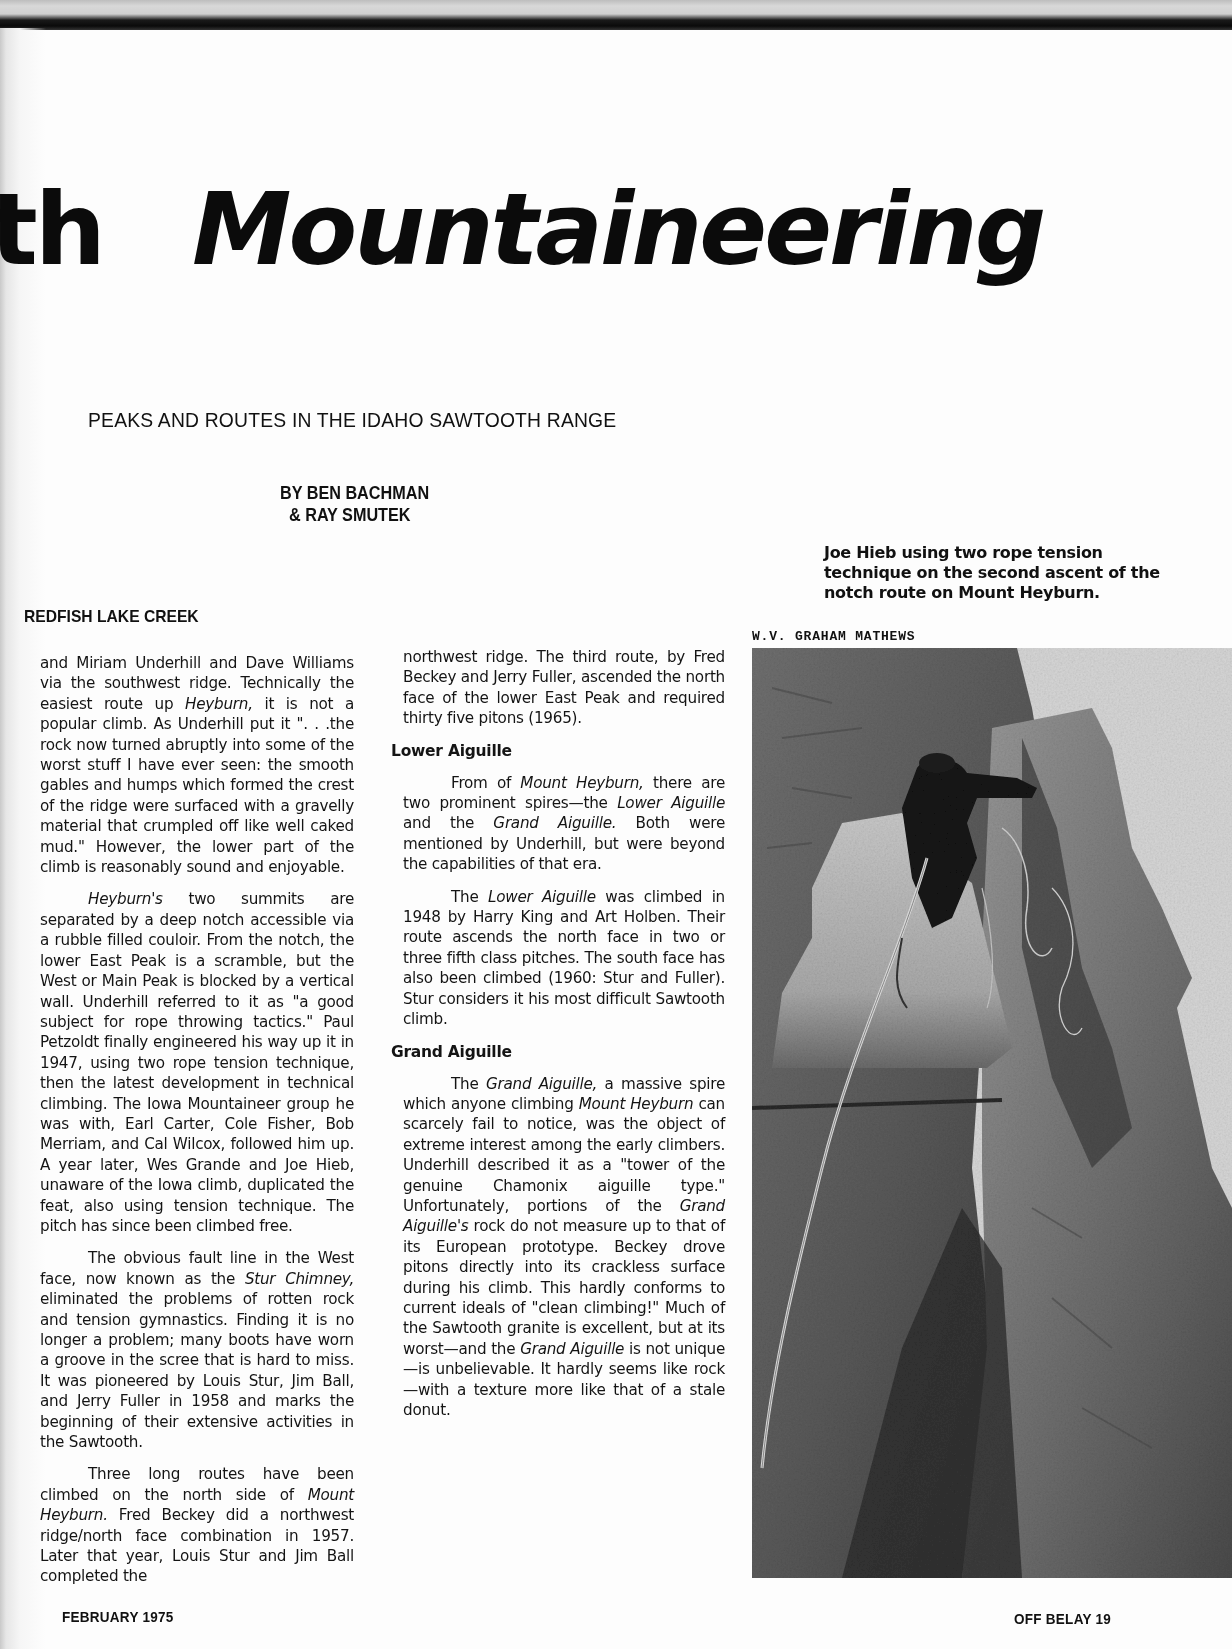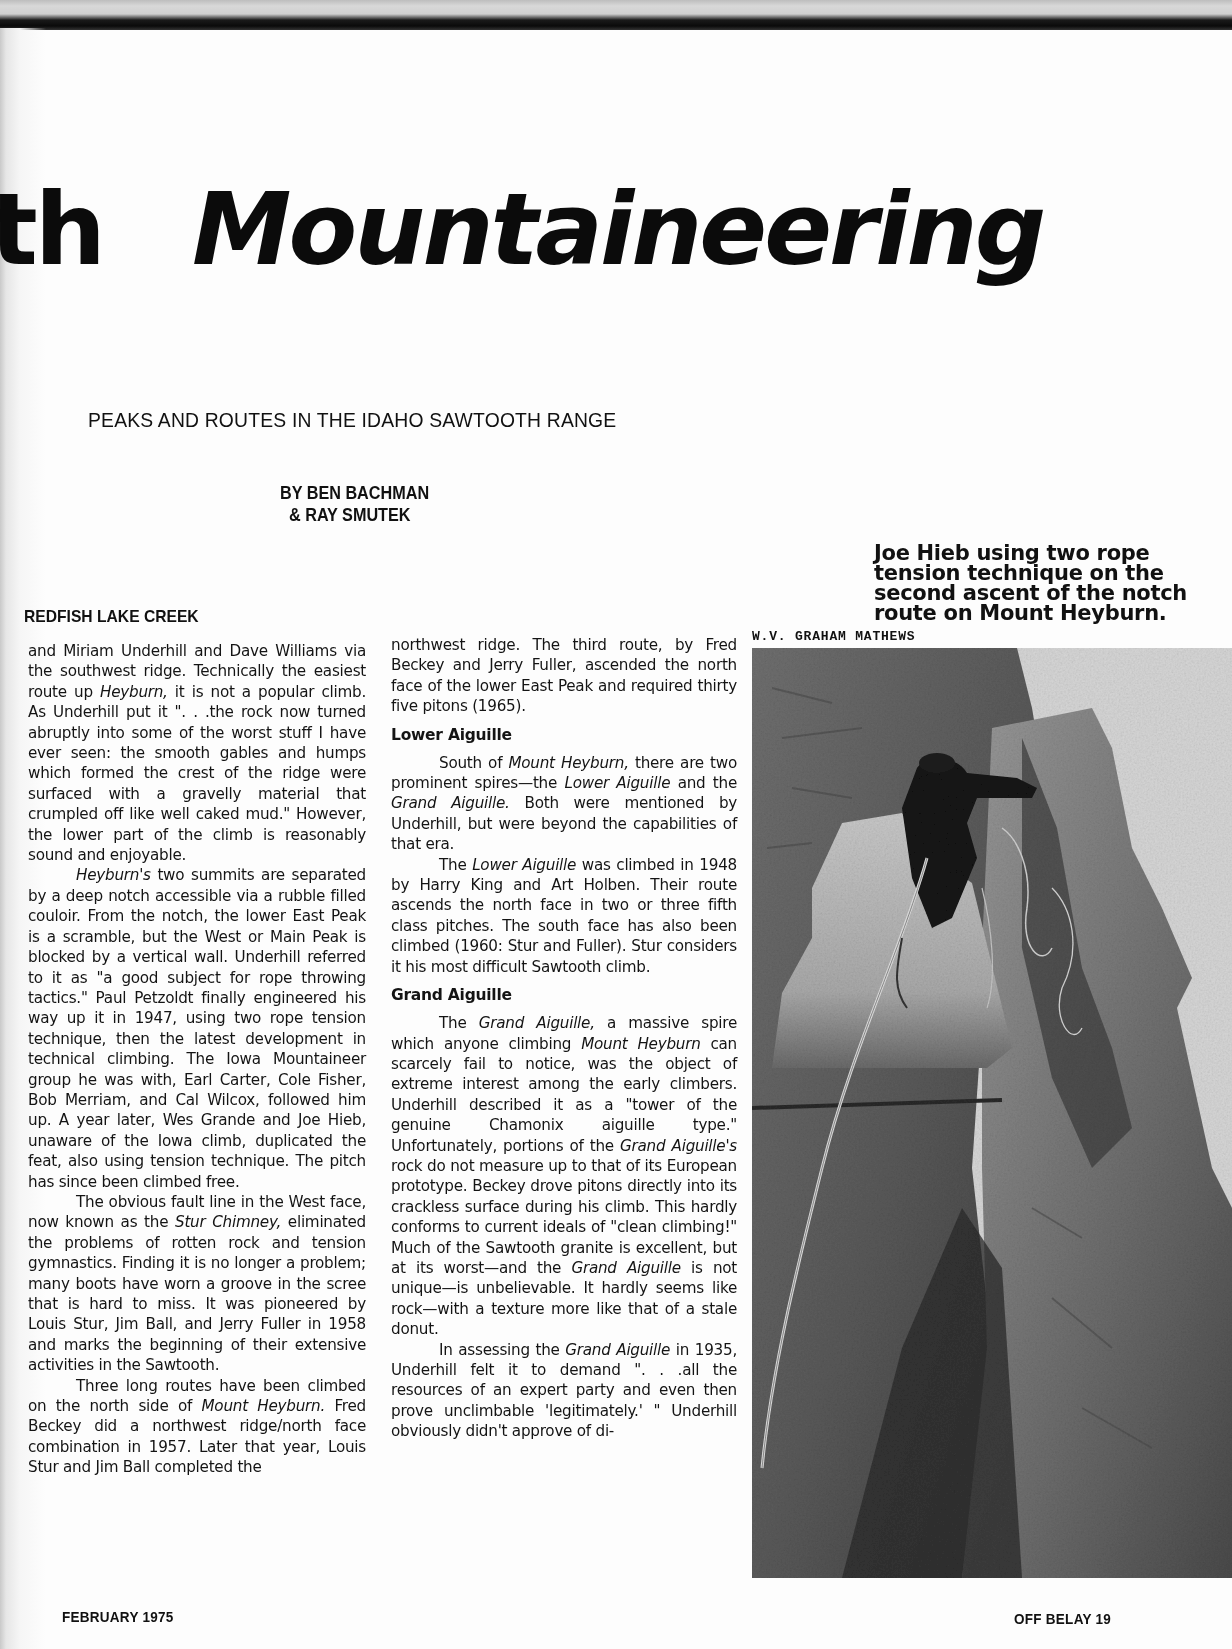--- a/index.html
+++ b/index.html
@@ -27,40 +27,40 @@
       position: absolute; left: 88px; top: 408px; font-size: 21px; letter-spacing: 0.2px;
       font-family: "Liberation Sans", sans-serif; transform: scaleX(0.92); transform-origin: left;
     }
     .byline {
       position: absolute; left: 280px; top: 482px; font-size: 18px; line-height: 22px; font-weight: bold;
       font-family: "Liberation Sans", sans-serif; transform: scaleX(0.9); transform-origin: left;
     }
     .byline .b2 { display: block; padding-left: 10px; }
 
     .caption {
-      position: absolute; left: 874px; top: 543px; width: 340px; font-size: 21px; line-height: 20px;
+      position: absolute; left: 824px; top: 543px; width: 340px; font-size: 16px; line-height: 20px;
       font-weight: bold; font-family: "DejaVu Sans", sans-serif; letter-spacing: -0.3px;
     }
     .credit {
       position: absolute; left: 752px; top: 629px; font-size: 13px; font-weight: bold; letter-spacing: 0.8px;
       font-family: Liberation Mono, monospace;
     }
 
     .section-head {
       position: absolute; left: 24px; top: 607px; font-size: 17px; font-weight: bold;
       font-family: "Liberation Sans", sans-serif; transform: scaleX(0.92); transform-origin: left;
     }
 
     .col {
       position: absolute; font-family: "DejaVu Sans", sans-serif; font-size: 15.2px; line-height: 20.4px;
       text-align: justify; letter-spacing: -0.25px; color: #141414;
     }
     .col1 { left: 28px; top: 641px; width: 338px; }
     .col2 { left: 391px; top: 635px; width: 346px; }
-    .col p { margin: 0; text-indent: 0; }
+    .col p { margin: 12px; text-indent: 0; }
     .col p.ind { text-indent: 48px; }
     .col h4 {
       font-size: 15.5px; font-weight: bold; margin: 8px 0 8px 0; line-height: 20px; text-align: left;
     }
     .col em { font-style: italic; }
 
     .photo {
       position: absolute; left: 752px; top: 648px; width: 480px; height: 930px; overflow: hidden;
       background: #8a8a8a;
     }
@@ -101,25 +101,24 @@
 <div class="col col1">
   <p><span>and Miriam Underhill and Dave Williams via the southwest ridge. Technically the easiest route up </span><em>Heyburn,</em><span> it is not a popular climb. As Underhill put it ". . .the rock now turned abruptly into some of the worst stuff I have ever seen: the smooth gables and humps which formed the crest of the ridge were surfaced with a gravelly material that crumpled off like well caked mud." However, the lower part of the climb is reasonably sound and enjoyable.</span></p>
   <p class="ind"><em>Heyburn's</em><span> two summits are separated by a deep notch accessible via a rubble filled couloir. From the notch, the lower East Peak is a scramble, but the West or Main Peak is blocked by a vertical wall. Underhill referred to it as "a good subject for rope throwing tactics." Paul Petzoldt finally engineered his way up it in 1947, using two rope tension technique, then the latest development in technical climbing. The Iowa Mountaineer group he was with, Earl Carter, Cole Fisher, Bob Merriam, and Cal Wilcox, followed him up. A year later, Wes Grande and Joe Hieb, unaware of the Iowa climb, duplicated the feat, also using tension technique. The pitch has since been climbed free.</span></p>
   <p class="ind"><span>The obvious fault line in the West face, now known as the </span><em>Stur Chimney,</em><span> eliminated the problems of rotten rock and tension gymnastics. Finding it is no longer a problem; many boots have worn a groove in the scree that is hard to miss. It was pioneered by Louis Stur, Jim Ball, and Jerry Fuller in 1958 and marks the beginning of their extensive activities in the Sawtooth.</span></p>
   <p class="ind"><span>Three long routes have been climbed on the north side of </span><em>Mount Heyburn.</em><span> Fred Beckey did a northwest ridge/north face combination in 1957. Later that year, Louis Stur and Jim Ball completed the</span></p>
 </div>
 
 <div class="col col2">
   <p>northwest ridge. The third route, by Fred Beckey and Jerry Fuller, ascended the north face of the lower East Peak and required thirty five pitons (1965).</p>
   <h4>Lower Aiguille</h4>
-  <p class="ind"><span>South of </span><em>Mount Heyburn,</em><span> there are two prominent spires—the </span><em>Lower Aiguille</em><span> and the </span><em>Grand Aiguille.</em><span> Both were mentioned by Underhill, but were beyond the capabilities of that era.</span></p>
+  <p class="ind"><span>From of </span><em>Mount Heyburn,</em><span> there are two prominent spires—the </span><em>Lower Aiguille</em><span> and the </span><em>Grand Aiguille.</em><span> Both were mentioned by Underhill, but were beyond the capabilities of that era.</span></p>
   <p class="ind"><span>The </span><em>Lower Aiguille</em><span> was climbed in 1948 by Harry King and Art Holben. Their route ascends the north face in two or three fifth class pitches. The south face has also been climbed (1960: Stur and Fuller). Stur considers it his most difficult Sawtooth climb.</span></p>
   <h4>Grand Aiguille</h4>
   <p class="ind"><span>The </span><em>Grand Aiguille,</em><span> a massive spire which anyone climbing </span><em>Mount Heyburn</em><span> can scarcely fail to notice, was the object of extreme interest among the early climbers. Underhill described it as a "tower of the genuine Chamonix aiguille type." Unfortunately, portions of the </span><em>Grand Aiguille's</em><span> rock do not measure up to that of its European prototype. Beckey drove pitons directly into its crackless surface during his climb. This hardly conforms to current ideals of "clean climbing!" Much of the Sawtooth granite is excellent, but at its worst—and the </span><em>Grand Aiguille</em><span> is not unique—is unbelievable. It hardly seems like rock—with a texture more like that of a stale donut.</span></p>
-  <p class="ind"><span>In assessing the </span><em>Grand Aiguille</em><span> in 1935, Underhill felt it to demand ". . .all the resources of an expert party and even then prove unclimbable 'legitimately.' " Underhill obviously didn't approve of di-</span></p>
 </div>
 
 <div class="photo" role="img" aria-label="Black-and-white photo of a climber in a rock chimney using ropes, looking up a granite face">
   <svg width="480" height="930" viewBox="0 0 480 930" xmlns="http://www.w3.org/2000/svg">
     <defs>
       <filter id="grain" x="0" y="0" width="100%" height="100%">
         <feTurbulence type="fractalNoise" baseFrequency="0.55" numOctaves="3" seed="4" result="n"></feTurbulence>
         <feColorMatrix type="saturate" values="0"></feColorMatrix>
         <feComponentTransfer>
             <feFuncA type="linear" slope="0.35"></feFuncA>

